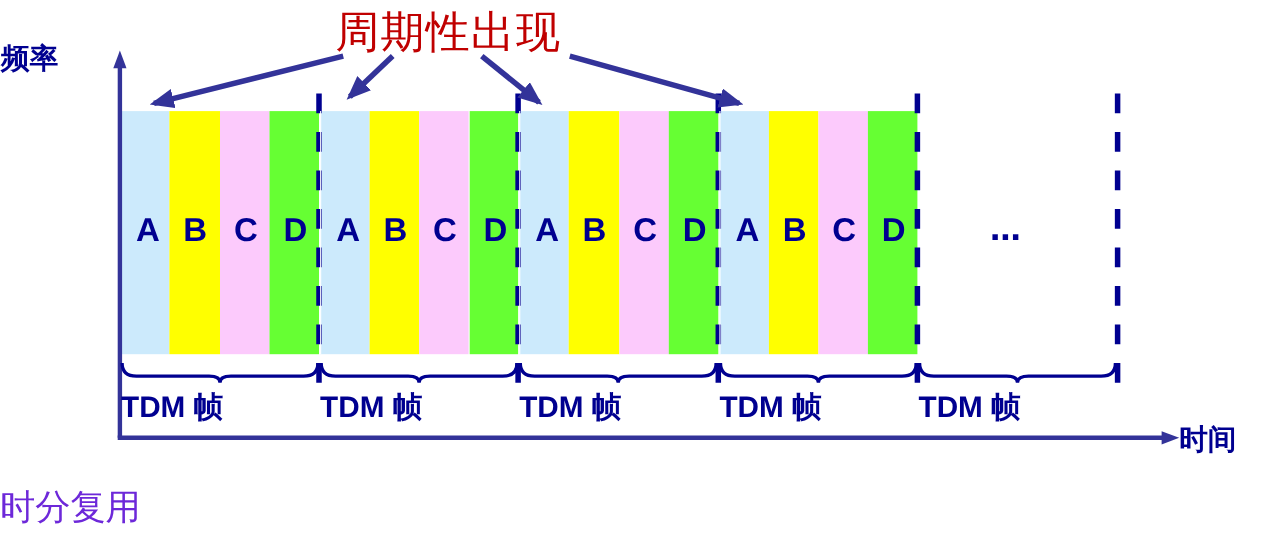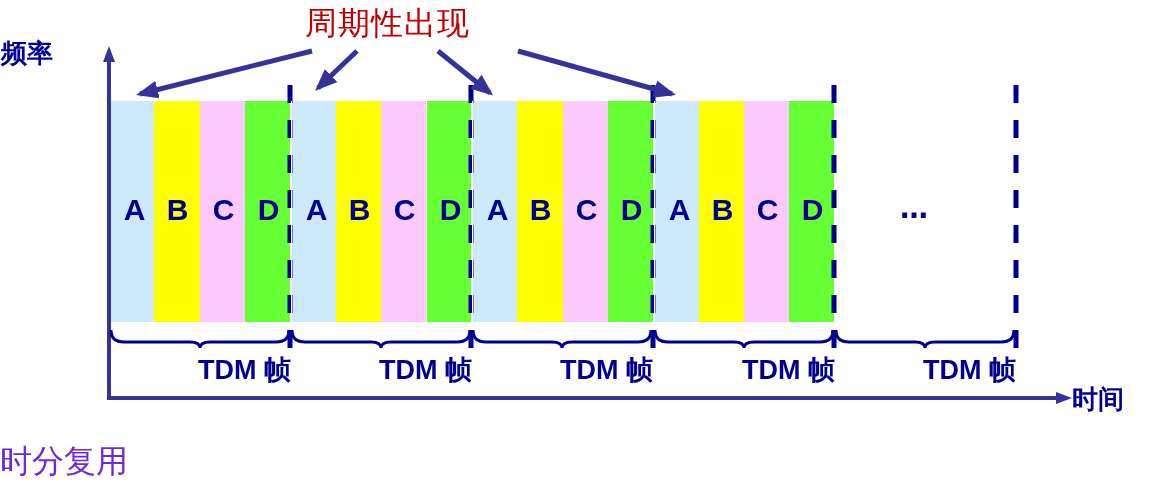--- a/index.html
+++ b/index.html
@@ -1,24 +1,24 @@
 <!DOCTYPE html>
 <html><head>
 <meta charset="utf-8">
 <style>
   html, body { margin:0; padding:0; background:#ffffff; }
   body { width:1167px; height:495px; position:relative; overflow:hidden;
          font-family: "DejaVu Sans", "Liberation Sans", sans-serif; }
   .abs { position:absolute; }
-  .title-red { color:#c00000; font-size:32px; font-weight:normal; left:305px; top:2px; letter-spacing:1px; }
+  .title-red { color:#c00000; font-size:40px; font-weight:normal; left:305px; top:2px; letter-spacing:1px; }
   .axis-label { color:#000090; font-size:26px; font-weight:bold; }
   .slot { position:absolute; top:101px; height:221px; }
   .slot-letter { position:absolute; top:193px; width:45px; text-align:center;
                  color:#000090; font-family:"Liberation Sans", sans-serif; font-weight:bold; font-size:30px; }
-  .frame-label { position:absolute; top:352px; width:181px; text-align:right;
+  .frame-label { position:absolute; top:352px; width:181px; text-align:left;
                  color:#000090; font-family:"Liberation Sans", sans-serif; font-weight:bold; font-size:27px; }
   .caption { left:0; width:1167px; top:440px; text-align:left; font-size:32px; color:#6d28d9; }
   .ellipsis { position:absolute; left:900px; top:192px; color:#000090; font-weight:bold; font-size:28px; }
   svg { position:absolute; left:0; top:0; }
 </style>
 </head>
 <body>
 
 <div class="abs title-red">周期性出现</div>
 

